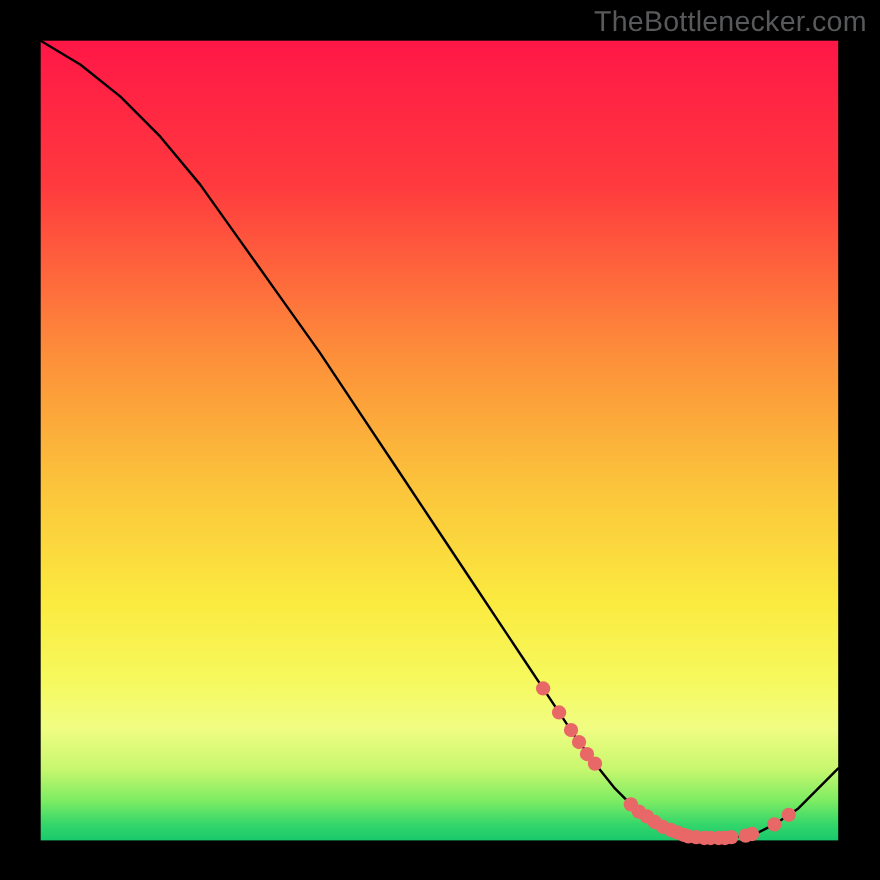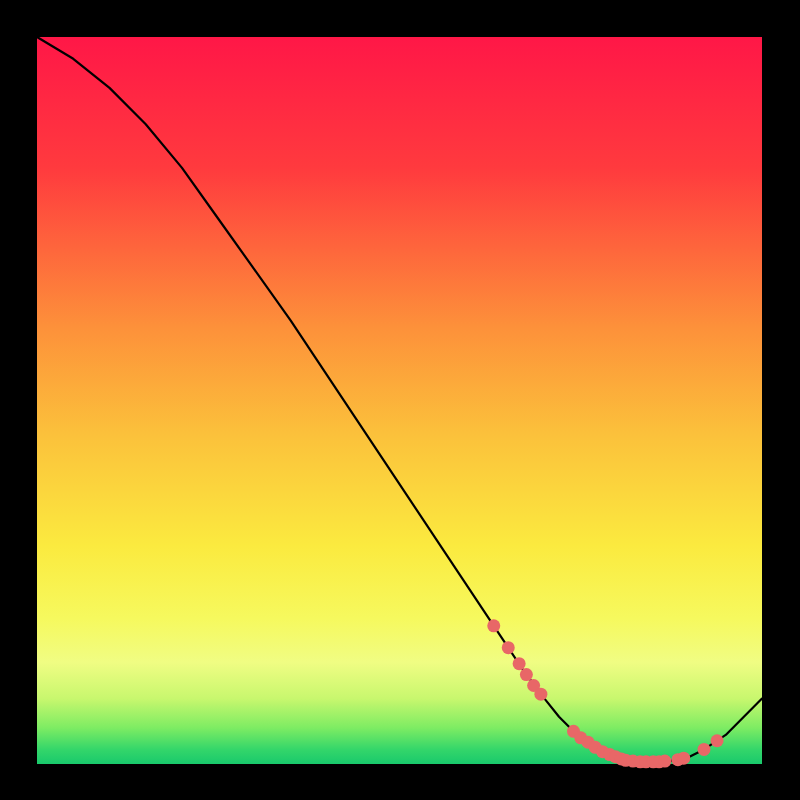--- a/index.html
+++ b/index.html
@@ -29,20 +29,21 @@
   svg.chart {
     position: absolute;
     left: 0;
     top: 0;
   }
 </style>
 </head>
 <body>
 
 <div class="stage">
+  <div class="watermark">TheBottlenecker.com</div>
   <svg class="chart" width="800" height="800" viewBox="0 0 800 800">
     <defs>
       <linearGradient id="bg-grad" x1="0" y1="0" x2="0" y2="1">
           <stop offset="0%" stop-color="#ff1747"></stop>
           <stop offset="18%" stop-color="#ff3a3e"></stop>
           <stop offset="40%" stop-color="#fd913a"></stop>
           <stop offset="55%" stop-color="#fbc23b"></stop>
           <stop offset="70%" stop-color="#fbea3f"></stop>
           <stop offset="80%" stop-color="#f6f95e"></stop>
           <stop offset="86%" stop-color="#f0fd83"></stop>

